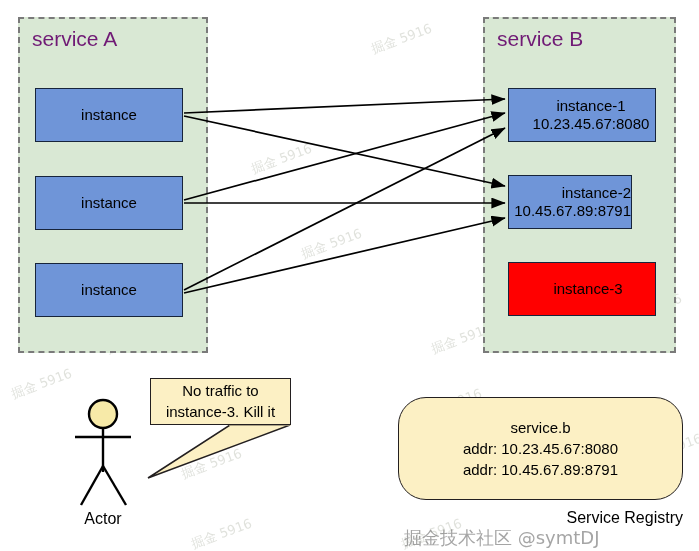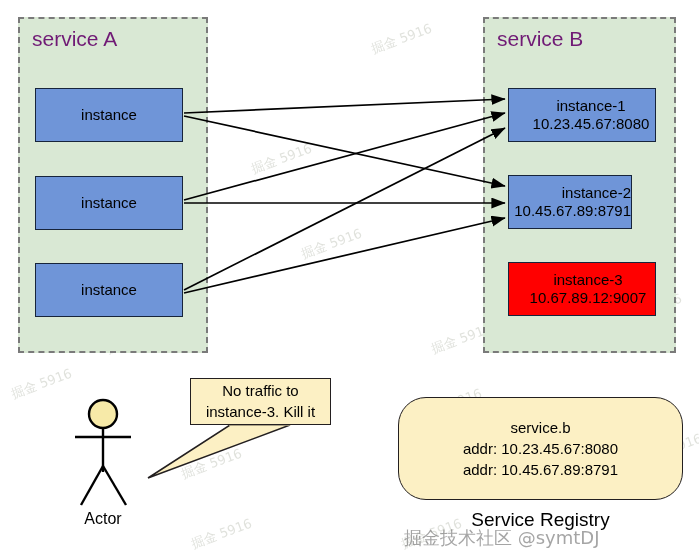--- a/index.html
+++ b/index.html
@@ -75,22 +75,22 @@
     justify-content: center;
     font-size: 15px;
     line-height: 1.4;
     color: #000;
   }
   .registry-line { white-space: nowrap; }
   .registry-caption {
     position: absolute;
     left: 0;
     width: 285px;
-    text-align: center;
-    font-size: 19px;
+    text-align: right;
+    font-size: 16px;
     color: #000;
     white-space: nowrap;
   }
   .watermark-main {
     position: absolute;
     font-size: 18px;
     color: #6f6f6f;
     opacity: 0.62;
     white-space: nowrap;
     font-family: "DejaVu Sans", sans-serif;
@@ -157,21 +157,20 @@
   <div class="inst-box inst-blue" style="left:508px; top:88px; width:148px; height:54px;padding-left:18px;">
     <span class="inst-line">instance-1</span>
     <span class="inst-line">10.23.45.67:8080</span>
   </div>
   <div class="inst-box inst-blue" style="left:508px; top:175px; width:124px; height:54px;align-items:flex-end;">
     <span class="inst-line">instance-2</span>
     <span class="inst-line">10.45.67.89:8791</span>
   </div>
   <div class="inst-box inst-red" style="left:508px; top:262px; width:148px; height:54px;padding-left:12px;">
     <span class="inst-line">instance-3</span>
-    <span class="inst-line">10.67.89.12:9007</span>
   </div>
 
   <svg id="arrows" viewBox="0 0 699 551">
     <defs>
       <marker id="ah" markerWidth="9" markerHeight="9" refX="8" refY="3.2" orient="auto" markerUnits="strokeWidth">
         <path d="M0,0 L8.4,3.2 L0,6.4 z" fill="#000"></path>
       </marker>
     </defs>
 
     <g stroke="#000" stroke-width="1.7" fill="none" marker-end="url(#ah)">
@@ -195,21 +194,21 @@
 
     <g stroke="#000" stroke-width="2.4" fill="none">
       <circle cx="103" cy="414" r="14" fill="#f7eaa8"></circle>
       <line x1="103" y1="428" x2="103" y2="472"></line>
       <line x1="75" y1="437" x2="131" y2="437"></line>
       <line x1="103" y1="466" x2="81" y2="505"></line>
       <line x1="103" y1="466" x2="126" y2="505"></line>
     </g>
   </svg>
 
-  <div class="callout" style="left:150px; top:378px; width:141px; height:47px;margin-left:40px;">
+  <div class="callout" style="left:150px; top:378px; width:141px; height:47px;">
     <span class="callout-line">No traffic to</span>
     <span class="callout-line">instance-3. Kill it</span>
   </div>
 
   <div class="actor-label" style="left:63px; top:510px; width:80px;">
     <span>Actor</span>
   </div>
 
   <div class="registry-box" style="left:398px; top:397px; width:285px; height:103px;border-radius:28px;">
     <span class="registry-line">service.b</span>

